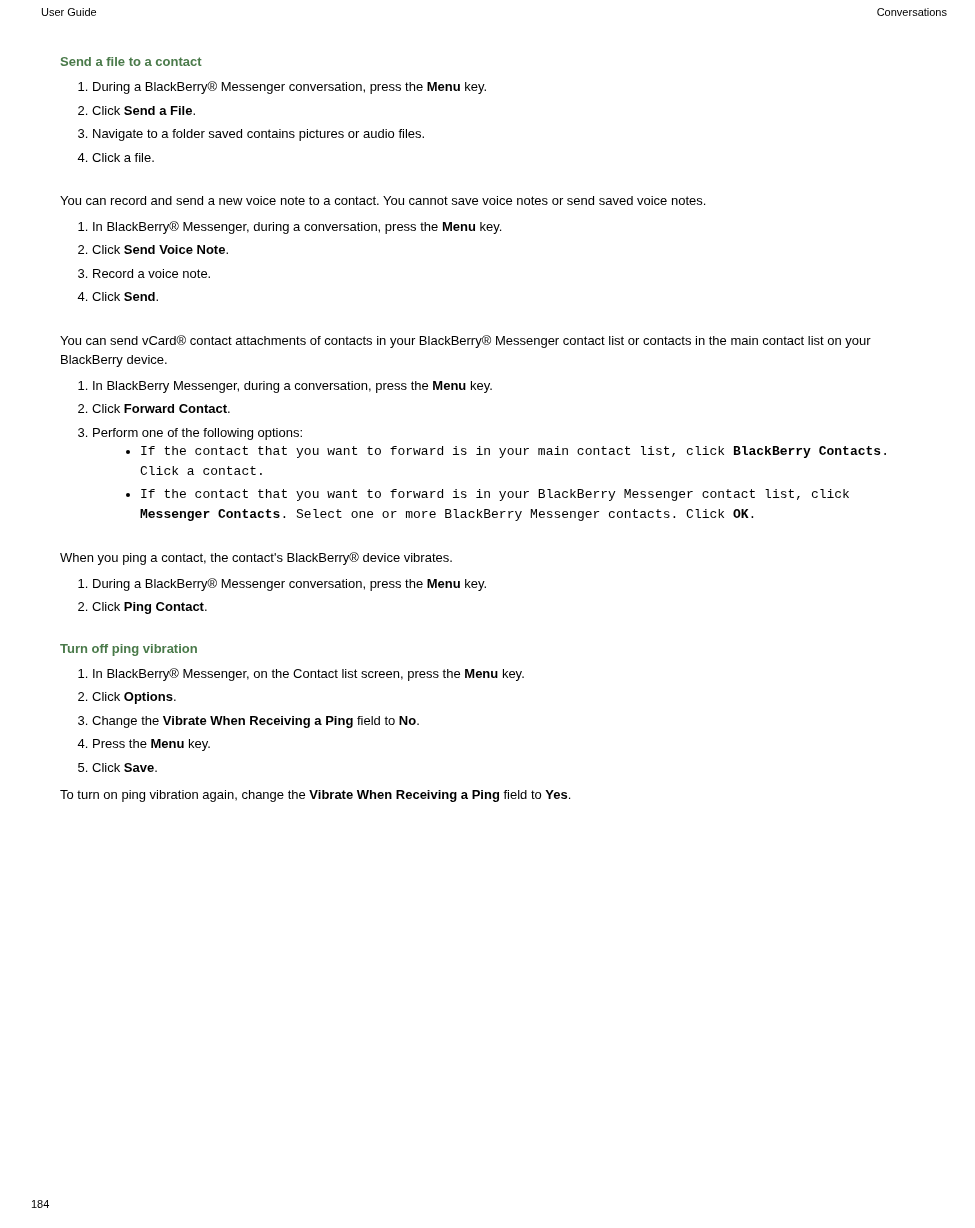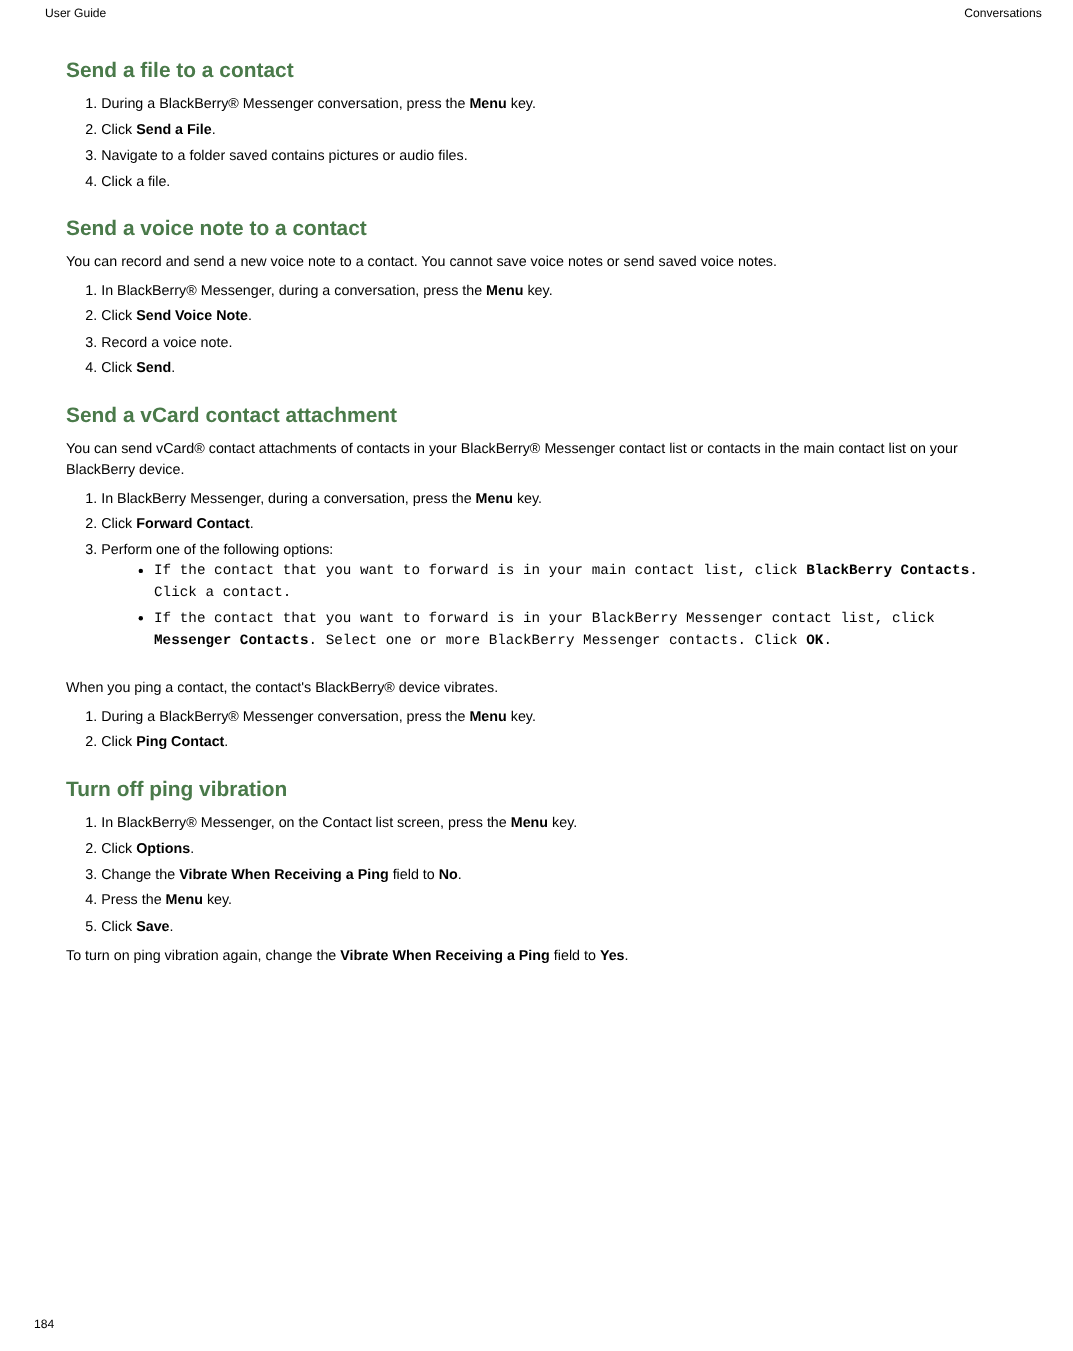--- a/index.html
+++ b/index.html
@@ -28,21 +28,21 @@
 
     .content {
       padding: 30px 60px 60px 60px;
     }
 
     .section {
       margin-bottom: 24px;
     }
 
     .section-title {
-      font-size: 19px;
+      font-size: 13px;
       font-weight: bold;
       color: #4a7a4a;
       margin-bottom: 8px;
     }
 
     .section-intro {
       font-size: 13px;
       margin-bottom: 6px;
       line-height: 1.5;
     }
@@ -97,32 +97,30 @@
     <div class="section-title">Send a file to a contact</div>
     <ol>
       <li>During a BlackBerry® Messenger conversation, press the <span class="bold">Menu</span> key.</li>
       <li>Click <span class="bold">Send a File</span>.</li>
       <li>Navigate to a folder saved contains pictures or audio files.</li>
       <li>Click a file.</li>
     </ol>
   </div>
 
   <div class="section">
-    <div class="section-title">Send a voice note to a contact</div>
     <p class="section-intro">You can record and send a new voice note to a contact. You cannot save voice notes or send saved voice notes.</p>
     <ol>
       <li>In BlackBerry® Messenger, during a conversation, press the <span class="bold">Menu</span> key.</li>
       <li>Click <span class="bold">Send Voice Note</span>.</li>
       <li>Record a voice note.</li>
       <li>Click <span class="bold">Send</span>.</li>
     </ol>
   </div>
 
   <div class="section">
-    <div class="section-title">Send a vCard contact attachment</div>
     <p class="section-intro">You can send vCard® contact attachments of contacts in your BlackBerry® Messenger contact list or contacts in the main contact list on your BlackBerry device.</p>
     <ol>
       <li>In BlackBerry Messenger, during a conversation, press the <span class="bold">Menu</span> key.</li>
       <li>Click <span class="bold">Forward Contact</span>.</li>
       <li>Perform one of the following options:
         <ul>
           <li>If the contact that you want to forward is in your main contact list, click <span class="bold">BlackBerry Contacts</span>. Click a contact.</li>
           <li>If the contact that you want to forward is in your BlackBerry Messenger contact list, click <span class="bold">Messenger Contacts</span>. Select one or more BlackBerry Messenger contacts. Click <span class="bold">OK</span>.</li>
         </ul>
       </li>

